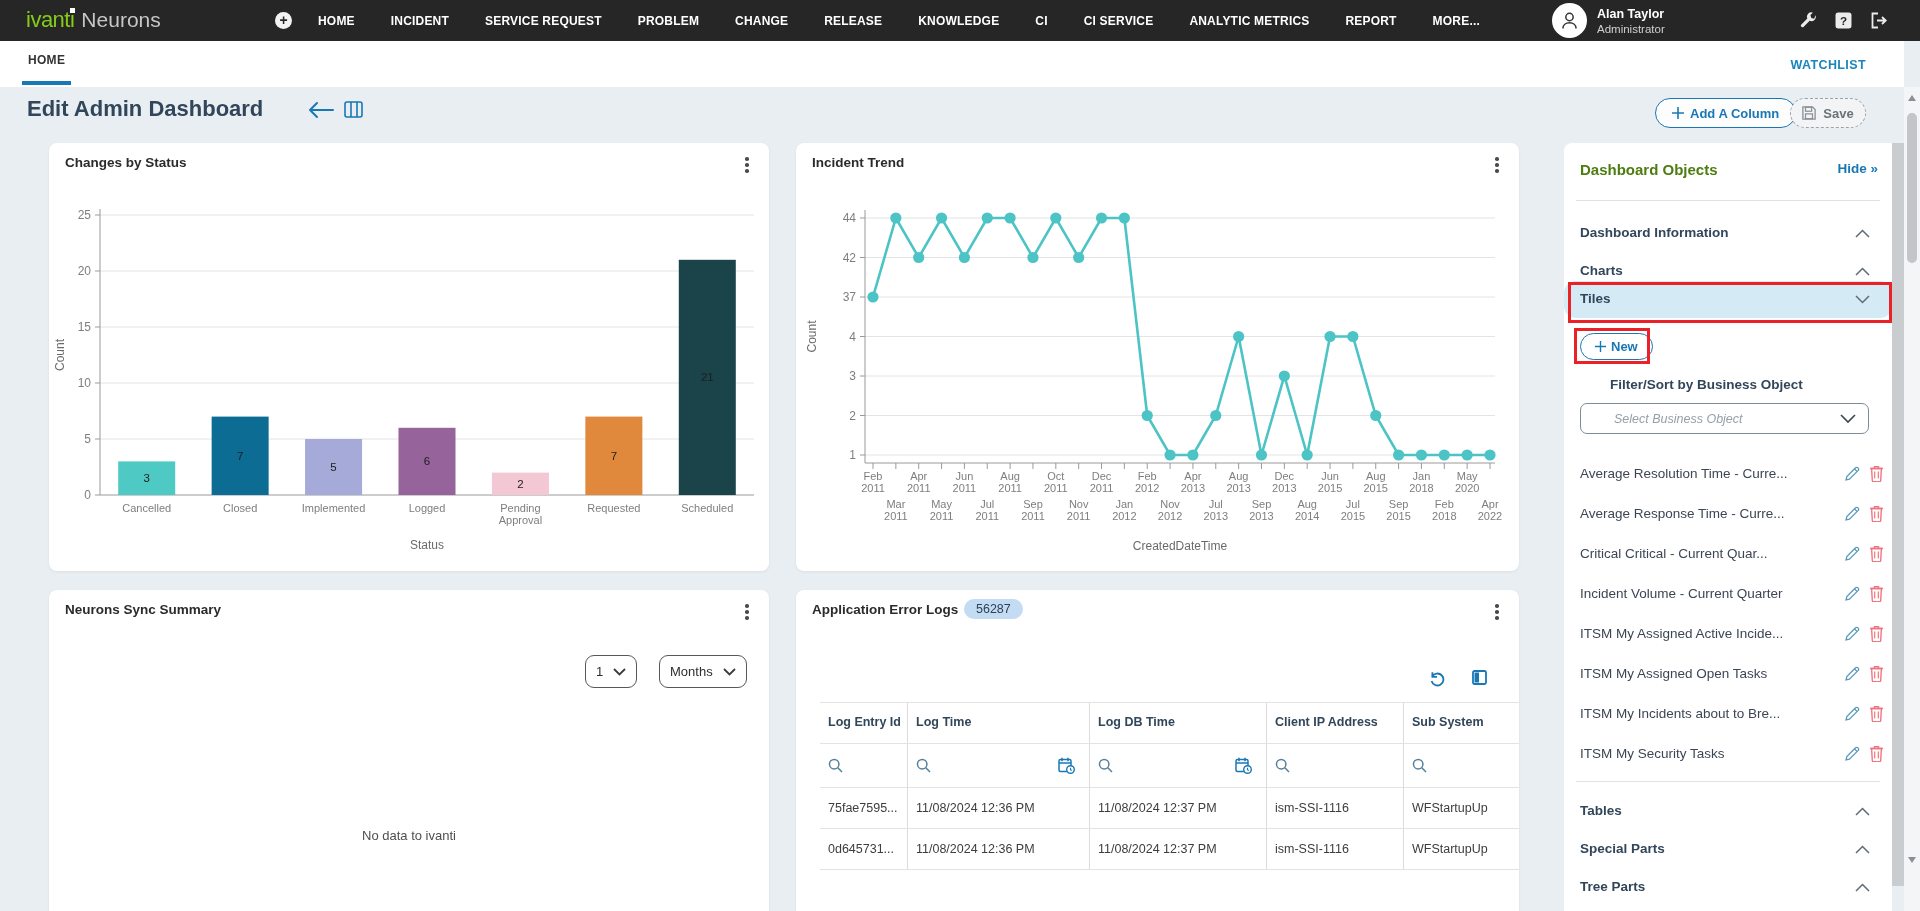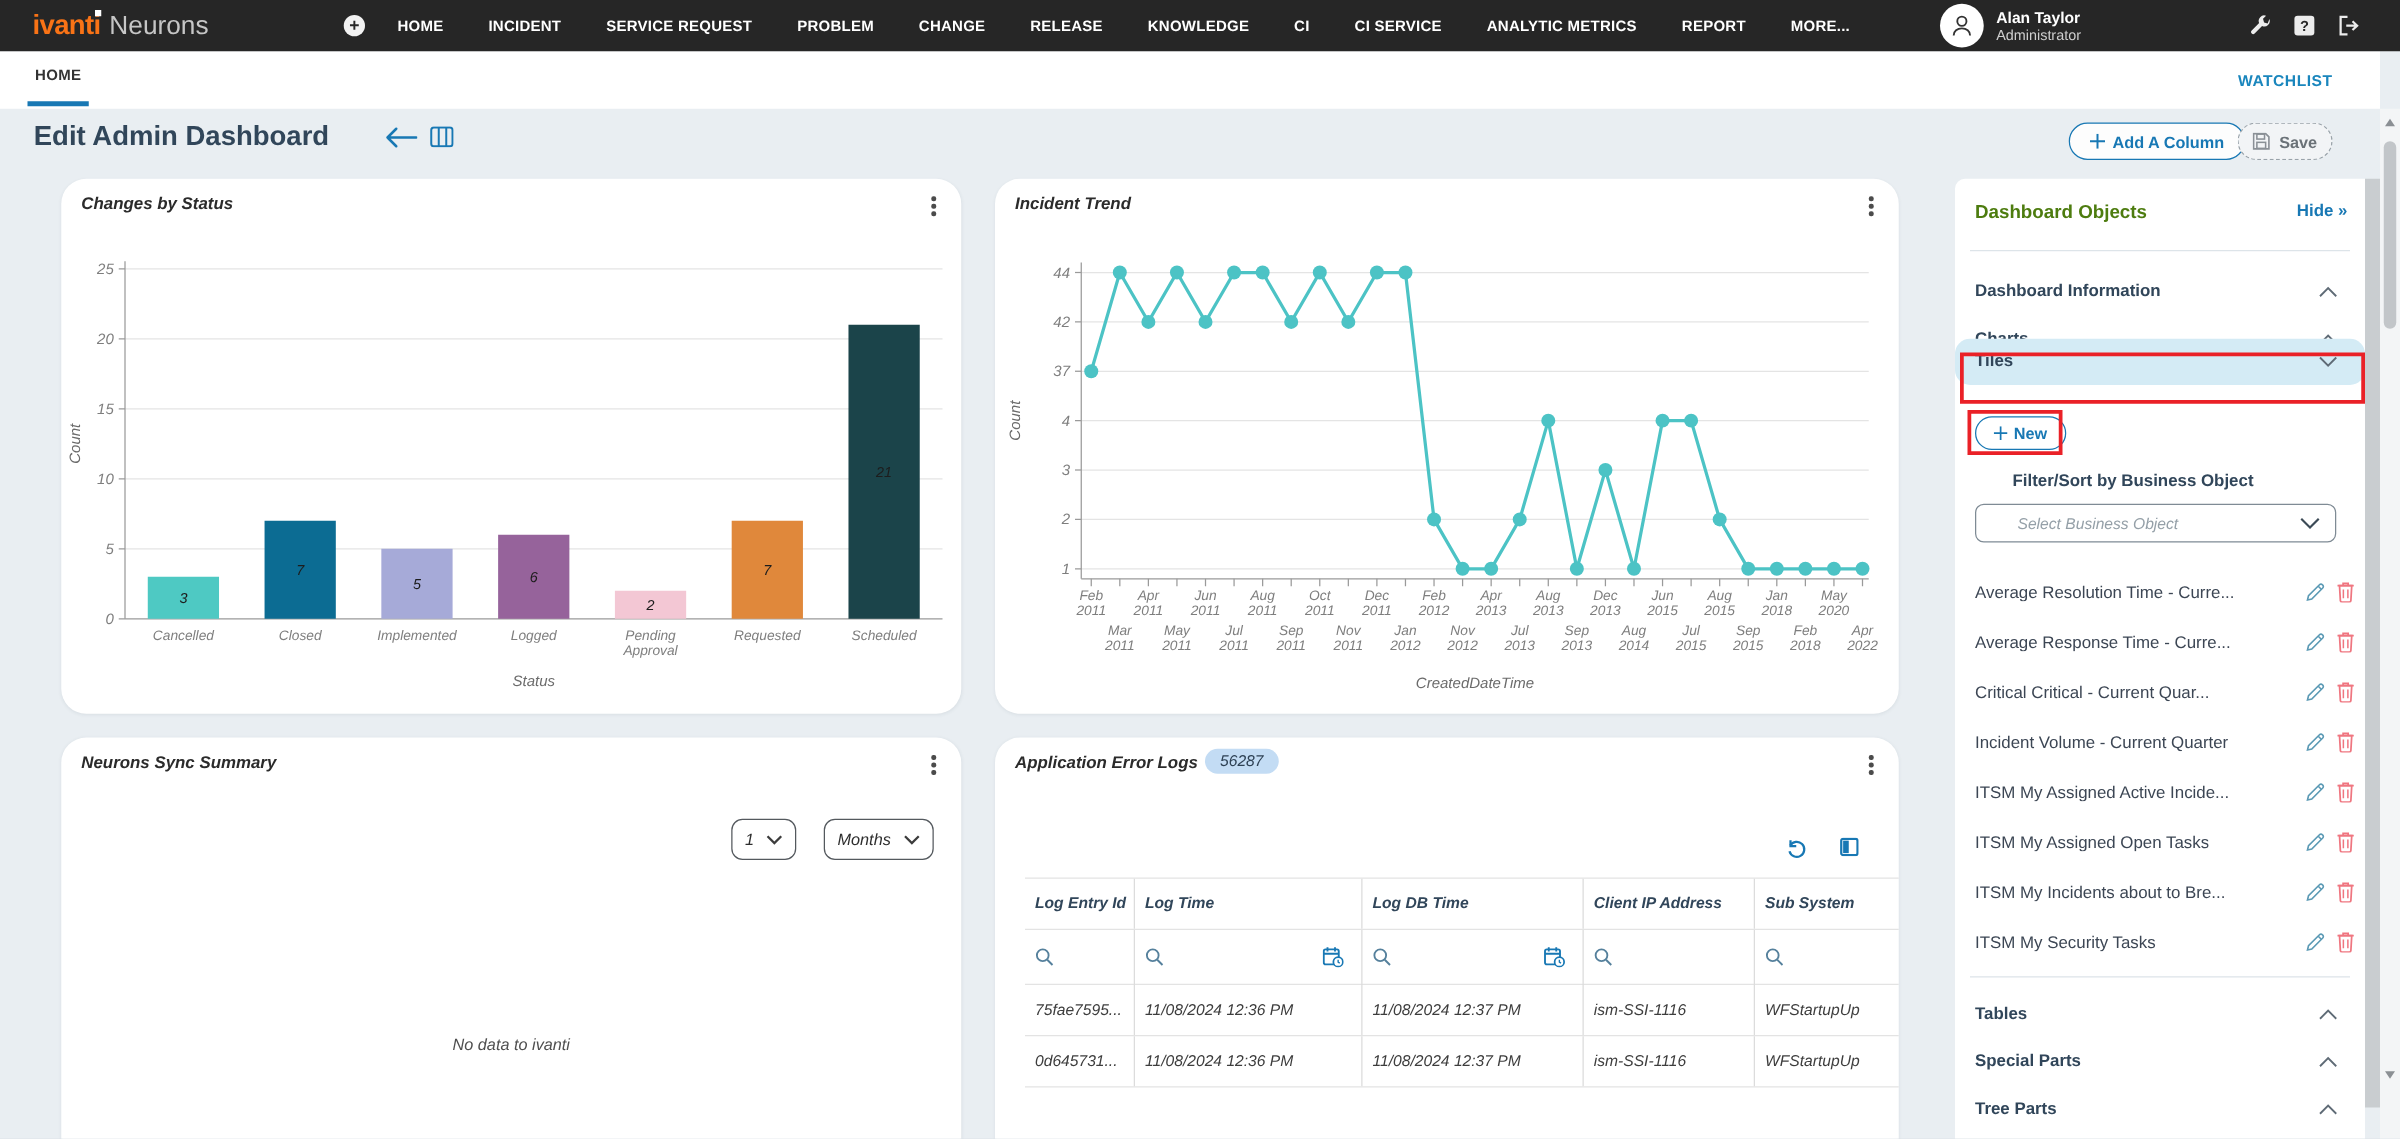--- a/index.html
+++ b/index.html
@@ -2,21 +2,21 @@
 <html><head>
 <meta charset="utf-8">
 <style>
   * { margin:0; padding:0; box-sizing:border-box; }
   body { font-family:"Liberation Sans", sans-serif; background:#d7dde2; }
   #app { position:relative; width:1920px; height:911px; overflow:hidden; background:#e9eef2; }
 
   
   .topnav { position:absolute; left:0; top:0; width:1920px; height:41px; background:#262626; display:flex; align-items:center; z-index:30; }
   .brand { position:absolute; left:26px; top:7px; display:flex; align-items:baseline; cursor:pointer; }
-  .brand-bold { color:#f97316; font-weight:bold; font-size:22px; letter-spacing:-0.5px; position:relative; }
+  .brand-bold { color:#84cc16; font-weight:normal; font-size:22px; letter-spacing:-0.5px; position:relative; }
   .brand-bold::after { content:""; position:absolute; right:-1px; top:1px; width:5px; height:5px; background:#fff; }
   .brand-light { color:#c6c6c6; font-weight:300; font-size:21px; margin-left:7px; }
   .nav-plus { position:absolute; left:275px; top:12px; width:17px; height:17px; border-radius:50%; background:#f2f2f2; color:#262626; font-size:14px; font-weight:bold; line-height:16px; text-align:center; cursor:pointer; }
   .nav-items { position:absolute; left:318px; top:0; width:1162px; height:41px; display:flex; align-items:center; justify-content:space-between; }
   .nav-item { color:#fff; font-size:12px; font-weight:bold; letter-spacing:0.2px; white-space:nowrap; cursor:pointer; }
   .nav-user { position:absolute; left:1552px; top:3px; display:flex; align-items:center; cursor:pointer; }
   .avatar { width:35px; height:35px; border-radius:50%; background:#fff; display:flex; align-items:center; justify-content:center; }
   .user-meta { margin-left:10px; }
   .user-name { color:#fff; font-size:12.5px; font-weight:bold; }
   .user-role { color:#cfcfcf; font-size:11.5px; margin-top:2px; }
@@ -30,21 +30,21 @@
 
   
   .page-head { position:absolute; left:0; top:87px; width:1904px; height:56px; }
   .page-title { position:absolute; left:27px; top:9px; font-size:22px; font-weight:bold; color:#31465a; }
   .back-ic { position:absolute; left:308px; top:14px; cursor:pointer; }
   .layout-ic { position:absolute; left:344px; top:14px; cursor:pointer; }
   .btn-add { position:absolute; left:1655px; top:11px; height:30px; padding:0 16px; border:1px solid #1878b4; border-radius:16px; background:#fdfdfd; color:#1878b4; font-size:13px; font-weight:bold; display:flex; align-items:center; gap:6px; cursor:pointer; }
   .btn-save { position:absolute; left:1790px; top:11px; height:30px; width:76px; border:1px dashed #9aa3aa; border-radius:16px; background:#f2f4f6; color:#6b7278; font-size:13px; font-weight:bold; display:flex; align-items:center; justify-content:center; gap:7px; cursor:pointer; }
 
   
-  .card { position:absolute; background:#fff; border-radius:20px; box-shadow:0 1px 3px rgba(40,60,80,0.08); overflow:hidden;font-style:italic; }
+  .card { position:absolute; background:#fff; border-radius:8px; box-shadow:0 1px 3px rgba(40,60,80,0.08); overflow:hidden; }
   #card-bar    { left:49px;  top:143px; width:720px; height:428px; }
   #card-line   { left:796px; top:143px; width:723px; height:428px; }
   #card-sync   { left:49px;  top:590px; width:720px; height:360px; }
   #card-logs   { left:796px; top:590px; width:723px; height:360px; }
   .card-title { position:absolute; left:16px; top:12px; font-size:13.5px; font-weight:bold; color:#2b2b2b; z-index:3; }
   .kebab { position:absolute; right:14px; top:12px; width:16px; height:20px; display:flex; flex-direction:column; align-items:center; justify-content:center; gap:2.5px; cursor:pointer; z-index:3; }
   .kebab i { width:3.5px; height:3.5px; border-radius:50%; background:#4b4b4b; }
   .chart-svg { position:absolute; left:0; top:0; }
   .tick  { font-family:"Liberation Sans",sans-serif; font-size:11px; fill:#7e7e7e; }
   .ytick { font-family:"Liberation Sans",sans-serif; font-size:12px; fill:#7e7e7e; }
@@ -522,21 +522,21 @@
             <svg class="chev" width="15" height="9" viewBox="0 0 15 9">
               <path d="M1 8l6.5-6.5L14 8" fill="none" stroke="#5f6b76" stroke-width="1.5"></path>
             </svg>
           </div>
           <div class="sb-row" style="top: 110px;">
             <span class="lbl">Charts</span>
             <svg class="chev" width="15" height="9" viewBox="0 0 15 9">
               <path d="M1 8l6.5-6.5L14 8" fill="none" stroke="#5f6b76" stroke-width="1.5"></path>
             </svg>
           </div>
-          <div class="sb-row hl" style="top: 128px; border-radius: 12px;">
+          <div class="sb-row hl" style="top: 138px; border-radius: 12px;">
             <span class="lbl">Tiles</span>
             <svg class="chev" width="15" height="9" viewBox="0 0 15 9">
               <path d="M1 1l6.5 6.5L14 1" fill="none" stroke="#5f6b76" stroke-width="1.5"></path>
             </svg>
           </div>
         </div>
       <div class="btn-new">
         <svg width="11" height="11" viewBox="0 0 12 12">
             <path d="M6 0v12M0 6h12" stroke="#1878b4" stroke-width="1.5"></path>
           </svg>

